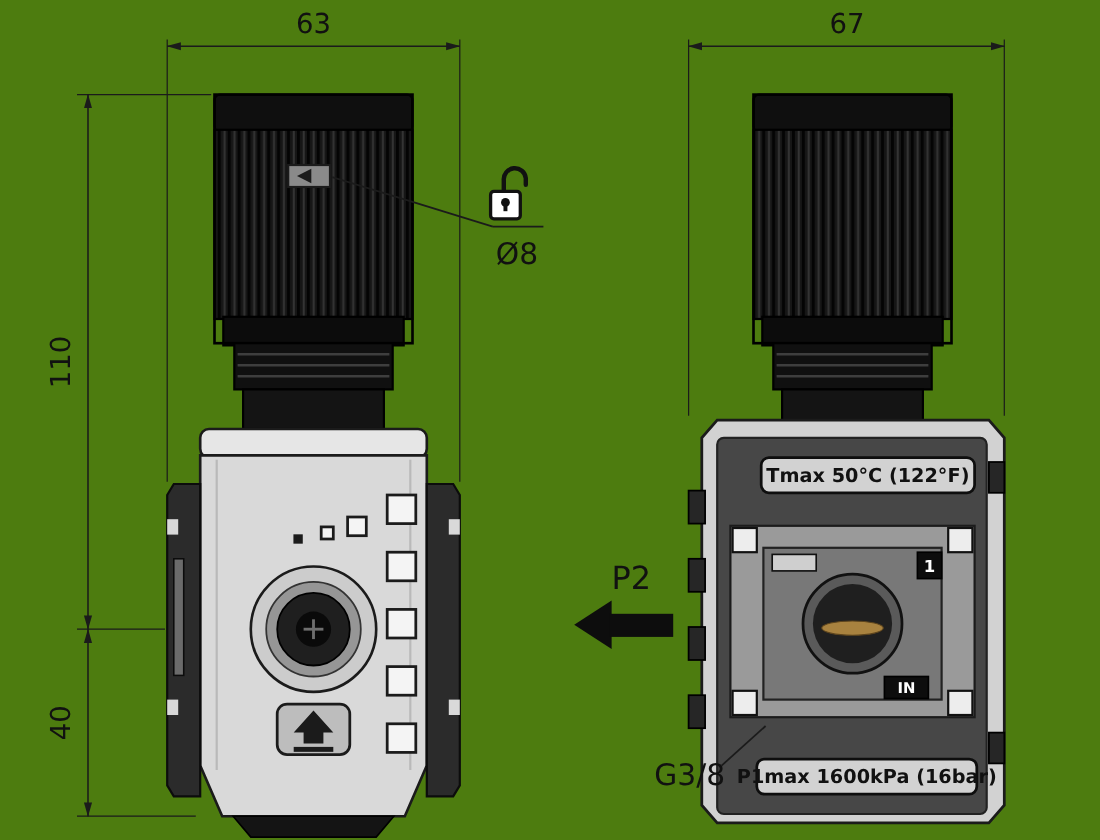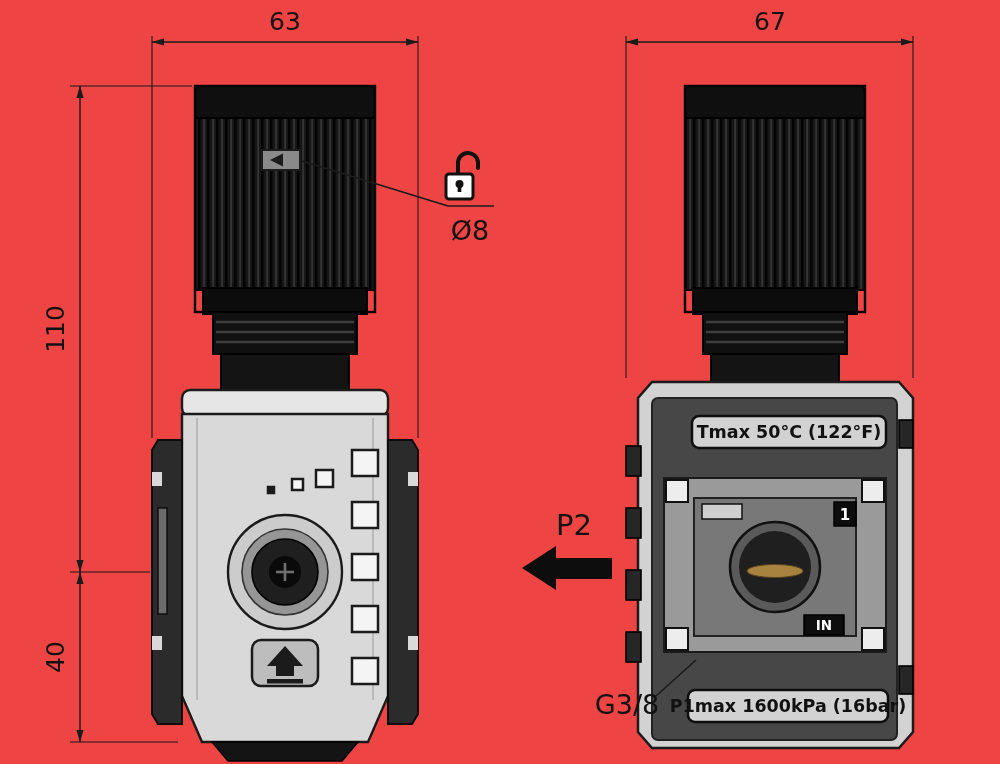--- a/index.html
+++ b/index.html
@@ -1,16 +1,16 @@
 <!DOCTYPE html>
 <html><head>
 <meta charset="utf-8">
 <style>
   html,body{margin:0;padding:0;background:#ffffff;}
-  .canvas{position:relative;width:1000px;height:764px;background:#ef4444;overflow:hidden;}
+  .canvas{position:relative;width:1000px;height:764px;background:#4d7c0f;overflow:hidden;}
   svg text{font-family:"DejaVu Sans", sans-serif;fill:#111;}
   .dimline{stroke:#1b1b1b;stroke-width:1.4;fill:none;}
   .extline{stroke:#1b1b1b;stroke-width:1.1;fill:none;}
   .leader{stroke:#1b1b1b;stroke-width:1.6;fill:none;}
   .dimtext{font-size:25px;}
   .callout{font-size:27px;}
   .callout-big{font-size:29px;}
   .plate-text{font-size:17.5px;font-weight:bold;}
   .badge-text{fill:#ffffff;font-weight:bold;}
 </style>

